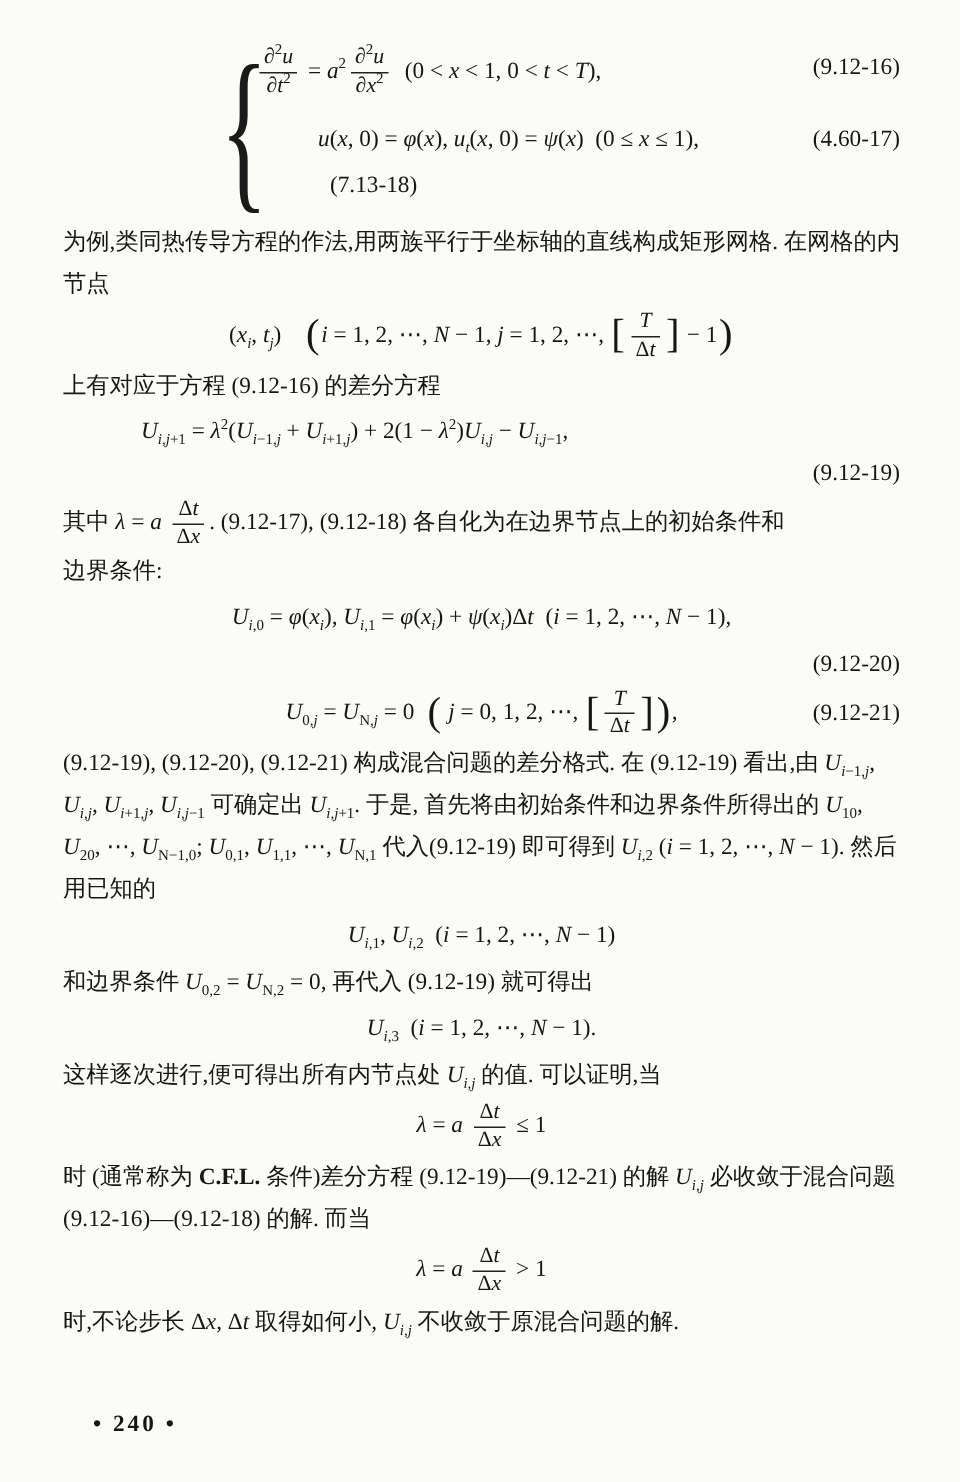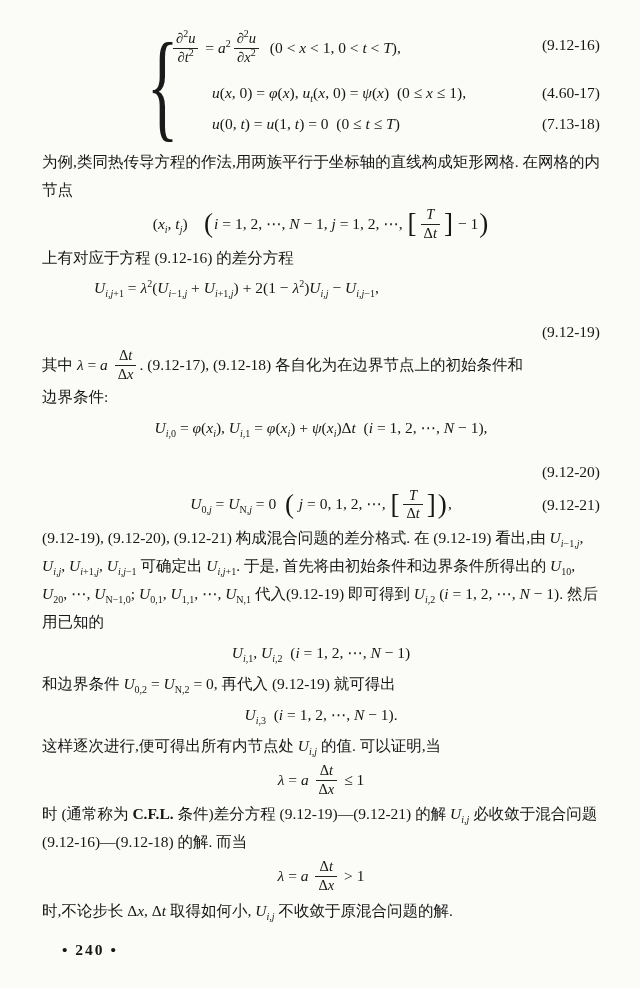--- a/index.html
+++ b/index.html
@@ -22,21 +22,21 @@
   .sys-brace{flex:none;width:30px;font-size:120px;line-height:1;font-weight:400;
     transform:scaleX(0.55);transform-origin:center;color:#1a1a1a;}
   .sys-rows{flex:1;}
   .sys-row{display:flex;justify-content:space-between;align-items:flex-start;}
   .sys-row.tall{min-height:48px;}
   .sys-row.short{min-height:31px;margin-left:42px;}
   .eq-num{white-space:nowrap;padding-left:8px;}
   .para{margin:2px 0;}
   .center-eq{text-align:center;margin:3px 0;}
   .eq19{margin:2px 0 0 52px;}
-  .num-line{text-align:right;margin:16px 0 2px 0;}
+  .num-line{text-align:right;margin:0 0 2px 0;}
   .eq-flex{position:relative;text-align:center;margin:2px 0;}
   .eq-flex .eq-num{position:absolute;right:0;top:50%;transform:translateY(-50%);margin-left:12px;}
   .footer{position:absolute;left:62px;top:936px;font-weight:700;letter-spacing:2px;}
   b{font-weight:700;}
 </style>
 </head>
 <body>
 
 <div class="page">
 
@@ -45,21 +45,20 @@
     <div class="sys-rows">
       <div class="sys-row tall">
         <span class="eq-body"><span class="frac"><span class="num">∂<sup>2</sup><i>u</i></span><span class="den">∂<i>t</i><sup>2</sup></span></span> = <i>a</i><sup>2</sup><span class="frac"><span class="num">∂<sup>2</sup><i>u</i></span><span class="den">∂<i>x</i><sup>2</sup></span></span> (0 &lt; <i>x</i> &lt; 1, 0 &lt; <i>t</i> &lt; <i>T</i>),</span>
         <span class="eq-num">(9.12-16)</span>
       </div>
       <div class="sys-row short">
         <span class="eq-body"><i>u</i>(<i>x</i>, 0) = <i>φ</i>(<i>x</i>), <i>u</i><sub><i>t</i></sub>(<i>x</i>, 0) = <i>ψ</i>(<i>x</i>) (0 ≤ <i>x</i> ≤ 1),</span>
         <span class="eq-num">(4.60-17)</span>
       </div>
       <div class="sys-row short">
-        <span class="eq-body"><i>u</i>(0, <i>t</i>) = <i>u</i>(1, <i>t</i>) = 0 (0 ≤ <i>t</i> ≤ <i>T</i>)</span>
         <span class="eq-num">(7.13-18)</span>
       </div>
     </div>
   </div>
 
   <p class="para">为例,类同热传导方程的作法,用两族平行于坐标轴的直线构成矩形网格. 在网格的内节点</p>
 
   <div class="center-eq">(<i>x<sub>i</sub></i>, <i>t<sub>j</sub></i>) <span class="bb">(</span><i>i</i> = 1, 2, ⋯, <i>N</i> − 1, <i>j</i> = 1, 2, ⋯, <span class="bb">[</span><span class="frac"><span class="num"><i>T</i></span><span class="den">Δ<i>t</i></span></span><span class="bb">]</span> − 1<span class="bb">)</span></div>
 
   <p class="para">上有对应于方程 (9.12-16) 的差分方程</p>

